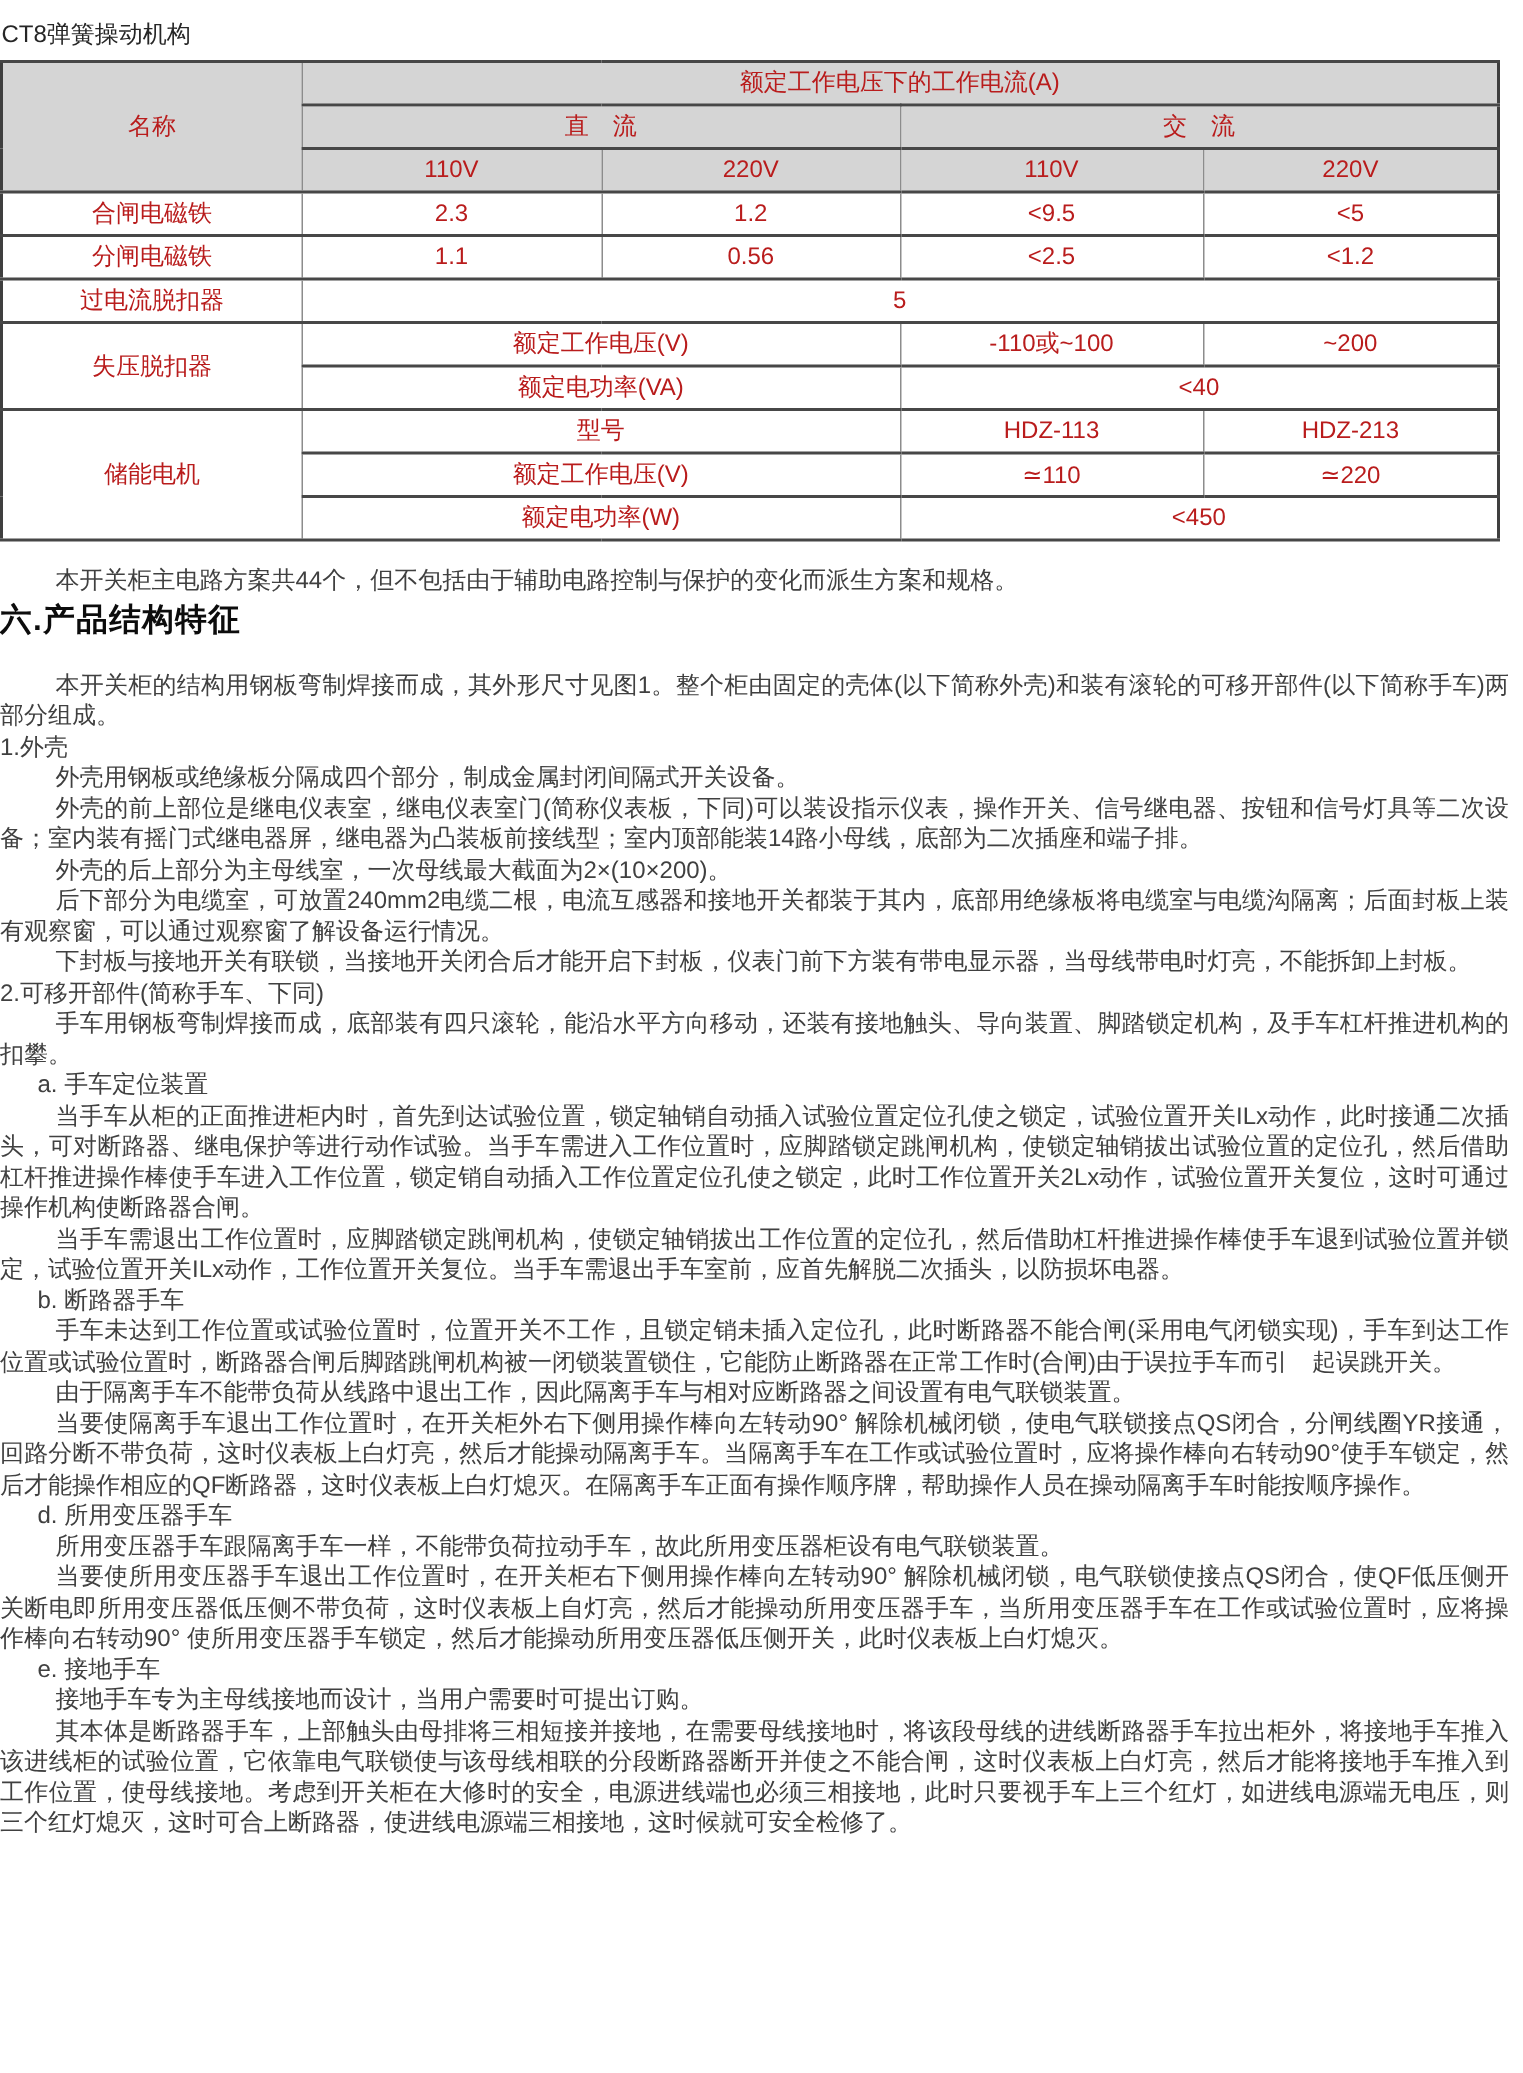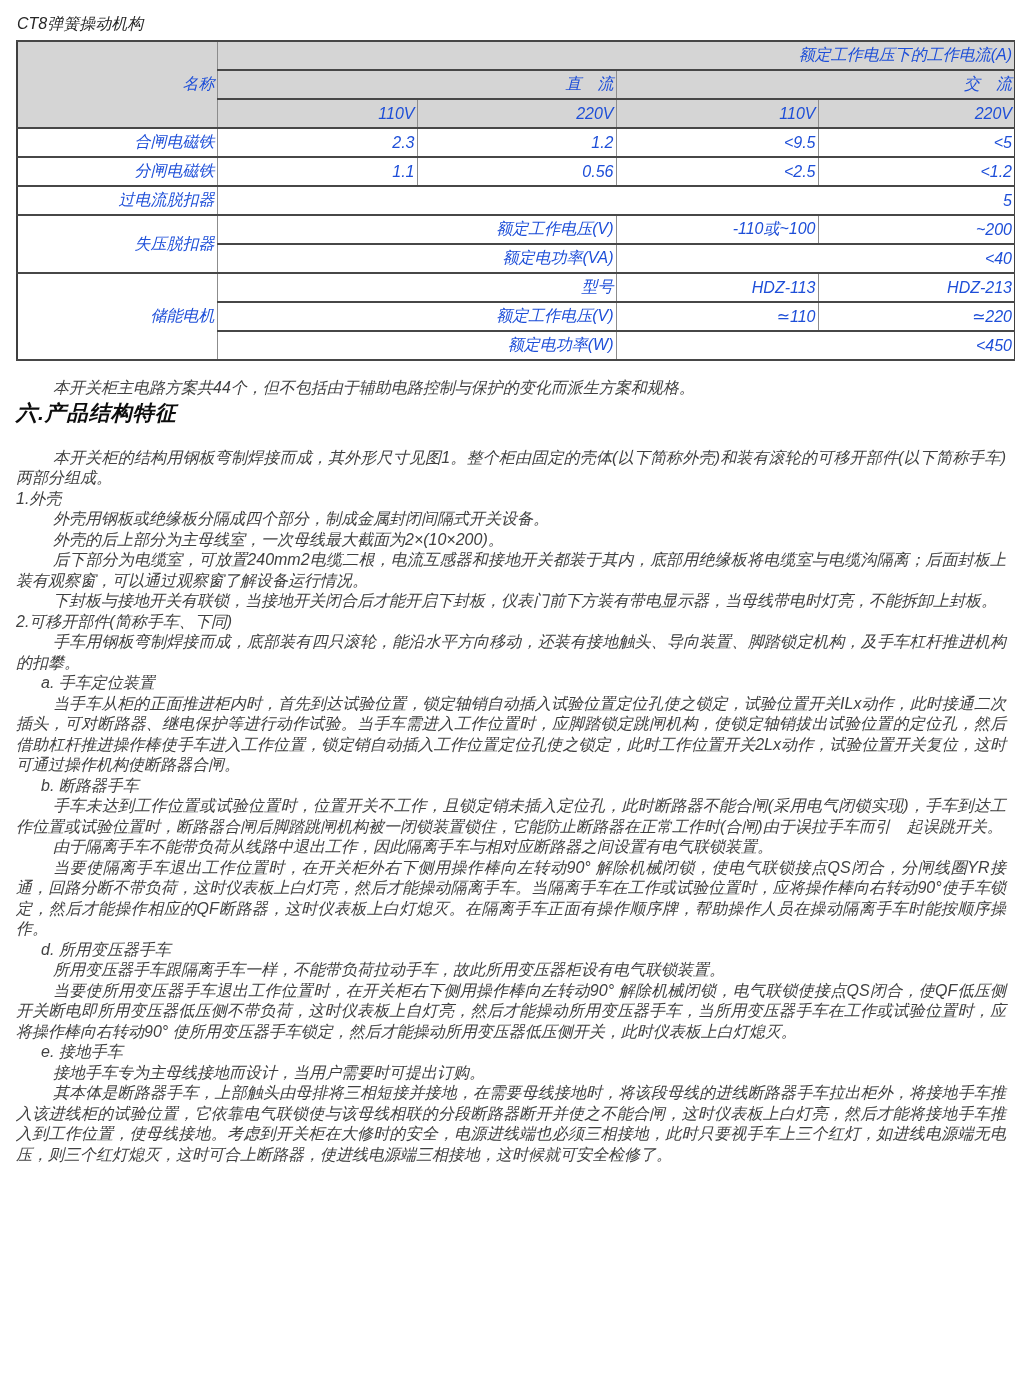--- a/index.html
+++ b/index.html
@@ -1,34 +1,34 @@
 <!DOCTYPE html>
 <html><head>
 <meta charset="utf-8">
 <style>
   html,body{margin:0;padding:0;background:#ffffff;}
   body{
     width:1015px;height:1382px;overflow:hidden;
     font-family:"Liberation Sans","DejaVu Sans",sans-serif;
     color:#1c1c1c;
   }
-  .page{padding:8px 9px 0 16px;font-style:italic;}
+  .page{padding:8px 9px 0 0;}
   .doc-title{
     font-size:16px;line-height:20px;margin:6px 0 6px 1px;color:#262626;
   }
   table.spec{
     border-collapse:collapse;table-layout:fixed;width:998px;
     border:2px solid #3f3f3f;
   }
   table.spec td{
     border-left:1px solid #8c8c8c;border-right:1px solid #8c8c8c;
     border-top:2px solid #474747;border-bottom:2px solid #474747;
-    text-align:right;vertical-align:middle;
+    text-align:center;vertical-align:middle;
     height:27px;font-size:16px;padding:0 2px;
-    overflow:hidden;white-space:nowrap;color:#1d4ed8;
+    overflow:hidden;white-space:nowrap;color:#b91c1c;
   }
   table.spec td.hd{background:#d5d5d5;}
   h2.sec{
     font-size:21px;font-weight:bold;margin:0;color:#0c0c0c;
     letter-spacing:1px;
   }
   .sec5-head{margin-top:23px;}
   .sec5-body{margin-top:17px;}
   .sec6-head{margin-top:31px;}
   .sec6-body{margin-top:21px;}
@@ -120,27 +120,29 @@
   <div class="sec5-body">
       <p class="para indent">本开关柜主电路方案共44个，但不包括由于辅助电路控制与保护的变化而派生方案和规格。</p>
     </div>
 
   <h2 class="sec sec6-head">六.产品结构特征</h2>
 
   <div class="sec6-body">
       <p class="para indent">本开关柜的结构用钢板弯制焊接而成，其外形尺寸见图1。整个柜由固定的壳体(以下简称外壳)和装有滚轮的可移开部件(以下简称手车)两部分组成。</p>
       <p class="para flush">1.外壳</p>
       <p class="para indent">外壳用钢板或绝缘板分隔成四个部分，制成金属封闭间隔式开关设备。</p>
+      <p class="para indent">外壳的前上部位是继电仪表室，继电仪表室门(简称仪表板，下同)可以装设指示仪表，操作开关、信号继电器、按钮和信号灯具等二次设备；室内装有摇门式继电器屏，继电器为凸装板前接线型；室内顶部能装14路小母线，底部为二次插座和端子排。</p>
       <p class="para indent">外壳的后上部分为主母线室，一次母线最大截面为2×(10×200)。</p>
       <p class="para indent">后下部分为电缆室，可放置240mm2电缆二根，电流互感器和接地开关都装于其内，底部用绝缘板将电缆室与电缆沟隔离；后面封板上装有观察窗，可以通过观察窗了解设备运行情况。</p>
       <p class="para indent">下封板与接地开关有联锁，当接地开关闭合后才能开启下封板，仪表门前下方装有带电显示器，当母线带电时灯亮，不能拆卸上封板。</p>
       <p class="para flush">2.可移开部件(简称手车、下同)</p>
       <p class="para indent">手车用钢板弯制焊接而成，底部装有四只滚轮，能沿水平方向移动，还装有接地触头、导向装置、脚踏锁定机构，及手车杠杆推进机构的扣攀。</p>
       <p class="para subhead">a.  手车定位装置</p>
       <p class="para indent">当手车从柜的正面推进柜内时，首先到达试验位置，锁定轴销自动插入试验位置定位孔使之锁定，试验位置开关ILx动作，此时接通二次插头，可对断路器、继电保护等进行动作试验。当手车需进入工作位置时，应脚踏锁定跳闸机构，使锁定轴销拔出试验位置的定位孔，然后借助杠杆推进操作棒使手车进入工作位置，锁定销自动插入工作位置定位孔使之锁定，此时工作位置开关2Lx动作，试验位置开关复位，这时可通过操作机构使断路器合闸。</p>
+      <p class="para indent">当手车需退出工作位置时，应脚踏锁定跳闸机构，使锁定轴销拔出工作位置的定位孔，然后借助杠杆推进操作棒使手车退到试验位置并锁定，试验位置开关ILx动作，工作位置开关复位。当手车需退出手车室前，应首先解脱二次插头，以防损坏电器。</p>
       <p class="para subhead">b.  断路器手车</p>
       <p class="para indent">手车未达到工作位置或试验位置时，位置开关不工作，且锁定销未插入定位孔，此时断路器不能合闸(采用电气闭锁实现)，手车到达工作位置或试验位置时，断路器合闸后脚踏跳闸机构被一闭锁装置锁住，它能防止断路器在正常工作时(合闸)由于误拉手车而引　起误跳开关。</p>
       <p class="para indent">由于隔离手车不能带负荷从线路中退出工作，因此隔离手车与相对应断路器之间设置有电气联锁装置。</p>
       <p class="para indent">当要使隔离手车退出工作位置时，在开关柜外右下侧用操作棒向左转动90° 解除机械闭锁，使电气联锁接点QS闭合，分闸线圈YR接通，回路分断不带负荷，这时仪表板上白灯亮，然后才能操动隔离手车。当隔离手车在工作或试验位置时，应将操作棒向右转动90°使手车锁定，然后才能操作相应的QF断路器，这时仪表板上白灯熄灭。在隔离手车正面有操作顺序牌，帮助操作人员在操动隔离手车时能按顺序操作。</p>
       <p class="para subhead">d.  所用变压器手车</p>
       <p class="para indent">所用变压器手车跟隔离手车一样，不能带负荷拉动手车，故此所用变压器柜设有电气联锁装置。</p>
       <p class="para indent">当要使所用变压器手车退出工作位置时，在开关柜右下侧用操作棒向左转动90° 解除机械闭锁，电气联锁使接点QS闭合，使QF低压侧开关断电即所用变压器低压侧不带负荷，这时仪表板上自灯亮，然后才能操动所用变压器手车，当所用变压器手车在工作或试验位置时，应将操作棒向右转动90° 使所用变压器手车锁定，然后才能操动所用变压器低压侧开关，此时仪表板上白灯熄灭。</p>
       <p class="para subhead">e.  接地手车</p>
       <p class="para indent">接地手车专为主母线接地而设计，当用户需要时可提出订购。</p>
       <p class="para indent">其本体是断路器手车，上部触头由母排将三相短接并接地，在需要母线接地时，将该段母线的进线断路器手车拉出柜外，将接地手车推入该进线柜的试验位置，它依靠电气联锁使与该母线相联的分段断路器断开并使之不能合闸，这时仪表板上白灯亮，然后才能将接地手车推入到工作位置，使母线接地。考虑到开关柜在大修时的安全，电源进线端也必须三相接地，此时只要视手车上三个红灯，如进线电源端无电压，则三个红灯熄灭，这时可合上断路器，使进线电源端三相接地，这时候就可安全检修了。</p>

